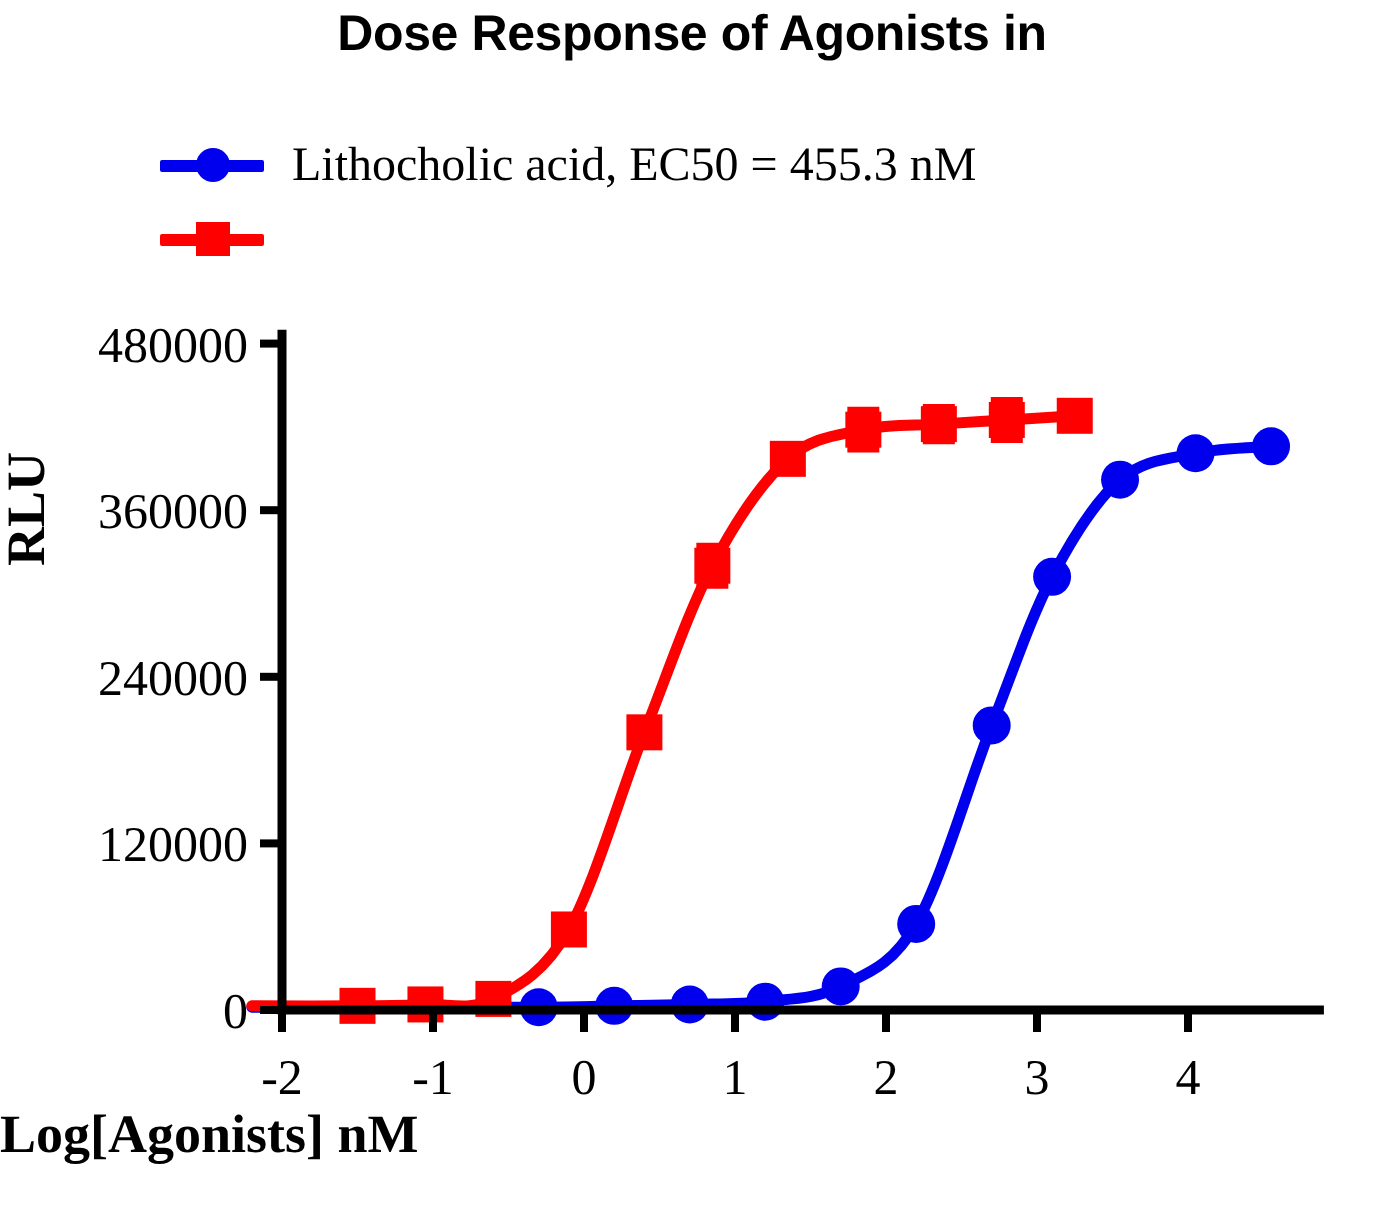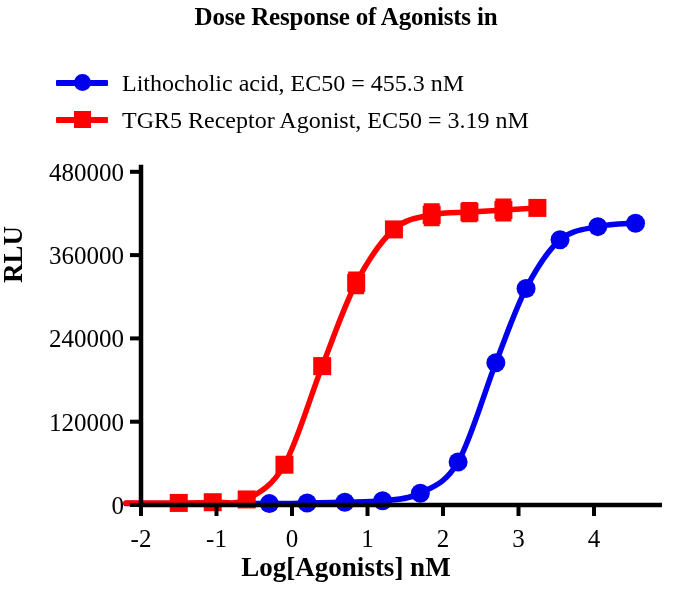--- a/index.html
+++ b/index.html
@@ -3,50 +3,50 @@
 <meta charset="utf-8">
 <style>
   html,body{margin:0;padding:0;background:#ffffff;}
   body{
     width:692px;height:604px;position:relative;overflow:hidden;
     font-family:"Liberation Serif", serif;color:#000;
   }
   #figure{position:absolute;inset:0;}
   .title-block{
     position:absolute;left:0;top:2px;width:692px;text-align:center;
-    font-family:Liberation Serif, serif;font-weight:bold;
+    font-family:Liberation Sans, sans-serif;font-weight:bold;
     font-size:25px;line-height:30px;letter-spacing:-0.2px;
   }
   .title-line{display:block;white-space:nowrap;}
   .legend{
     position:absolute;left:0;top:64px;width:692px;
   }
   .legend-row{
     display:flex;align-items:center;justify-content:flex-start;
-    padding-left:54px;height:37px;
+    padding-left:78px;height:37px;
   }
   .legend-key{
     position:relative;width:56px;height:20px;flex:0 0 56px;
     display:flex;align-items:center;justify-content:center;margin-right:12px;
   }
   .legend-bar{position:absolute;left:2px;right:2px;top:50%;height:6px;margin-top:-3px;border-radius:1px;}
   .legend-dot{position:relative;width:17px;height:17px;border-radius:50%;}
   .legend-sq{position:relative;width:17px;height:17px;}
   .legend-label{
     font-family:"Liberation Serif", serif;font-size:24px;white-space:nowrap;
     line-height:26px;
   }
   #plot{position:absolute;left:0;top:150px;}
   .axis-title-y{
     position:absolute;left:-2px;top:283px;
     font-family:"Liberation Serif", serif;font-weight:bold;font-size:27px;
     transform:rotate(-90deg);transform-origin:left top;white-space:nowrap;
   }
   .axis-title-x{
-    position:absolute;left:0;top:552px;width:692px;text-align:center;
+    position:absolute;left:0;top:552px;width:692px;text-align:left;
     font-family:"Liberation Serif", serif;font-weight:bold;font-size:27px;
   }
   .tick-text{font-family:"Liberation Serif", serif;font-size:25px;fill:#000;}
 </style>
 </head>
 <body>
 
 <div id="figure">
 
   <div class="title-block">
@@ -59,21 +59,20 @@
         <span class="legend-bar" style="background:#0000ee"></span>
         <span class="legend-dot" style="background:#0000ee"></span>
       </span>
       <span class="legend-label">Lithocholic acid, EC50 = 455.3 nM</span>
     </div>
     <div class="legend-row">
       <span class="legend-key">
         <span class="legend-bar" style="background:#fe0000"></span>
         <span class="legend-sq" style="background:#fe0000"></span>
       </span>
-      <span class="legend-label">TGR5 Receptor Agonist, EC50 = 3.19 nM</span>
     </div>
   </div>
 
   <svg id="plot" width="692" height="400" viewBox="0 0 692 400">
     <g id="gridlayer"></g>
     <g id="serieslayer">
         <g>
           <path d="M 125.89999999999999 353.6116666666667 C 149.80833333333334 353.6116666666667, 239.15 353.7273611111111, 269.35 353.6116666666667 C 299.55 353.49597222222224, 294.5166666666667 353.1488888888889, 307.1 352.9175 C 319.68333333333334 352.68611111111113, 332.2666666666667 352.5704166666667, 344.85 352.22333333333336 C 357.43333333333334 351.87625, 370.0166666666667 352.33902777777774, 382.6 350.835 C 395.18333333333334 349.3309722222222, 407.7666666666667 349.67805555555555, 420.35 343.19916666666666 C 432.93333333333334 336.72027777777777, 445.5166666666667 333.71222222222224, 458.1 311.9616666666667 C 470.68333333333334 290.21111111111117, 484.52500000000003 241.61944444444447, 495.85 212.69583333333335 C 507.175 183.77222222222224, 515.3541666666666 158.89791666666667, 526.05 138.42000000000002 C 536.7458333333333 117.94208333333336, 548.0708333333333 100.12513888888893, 560.025 89.82833333333338 C 571.9791666666666 79.53152777777782, 585.1916666666666 79.41583333333338, 597.775 76.63916666666671 C 610.3583333333333 73.86250000000004, 629.2333333333333 73.74680555555558, 635.525 73.16833333333335" stroke="#0000ee" stroke-width="5.5" fill="none" stroke-linecap="round" stroke-linejoin="round"></path>
           <circle cx="269.35" cy="353.6116666666667" r="9.5" fill="#0000ee"></circle>
           <circle cx="307.1" cy="352.9175" r="9.5" fill="#0000ee"></circle>

